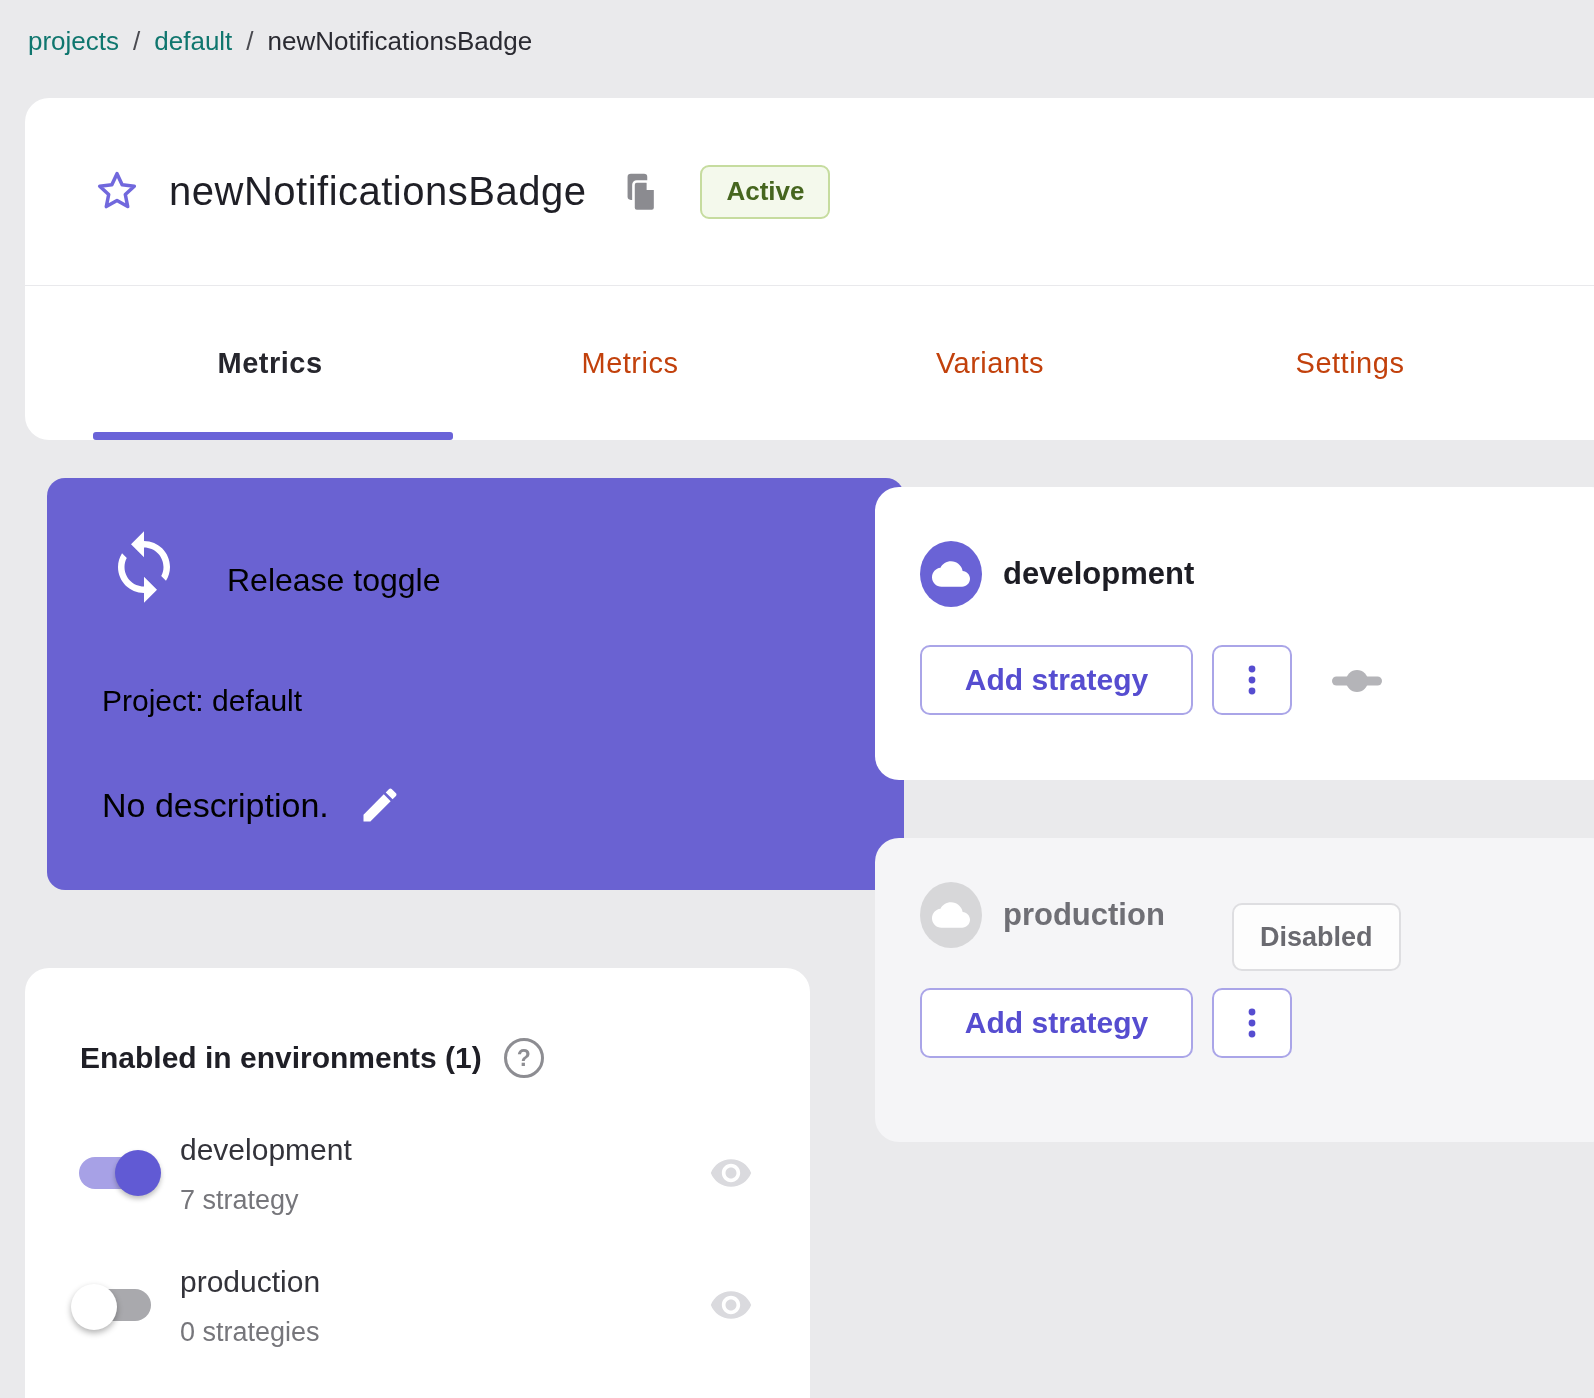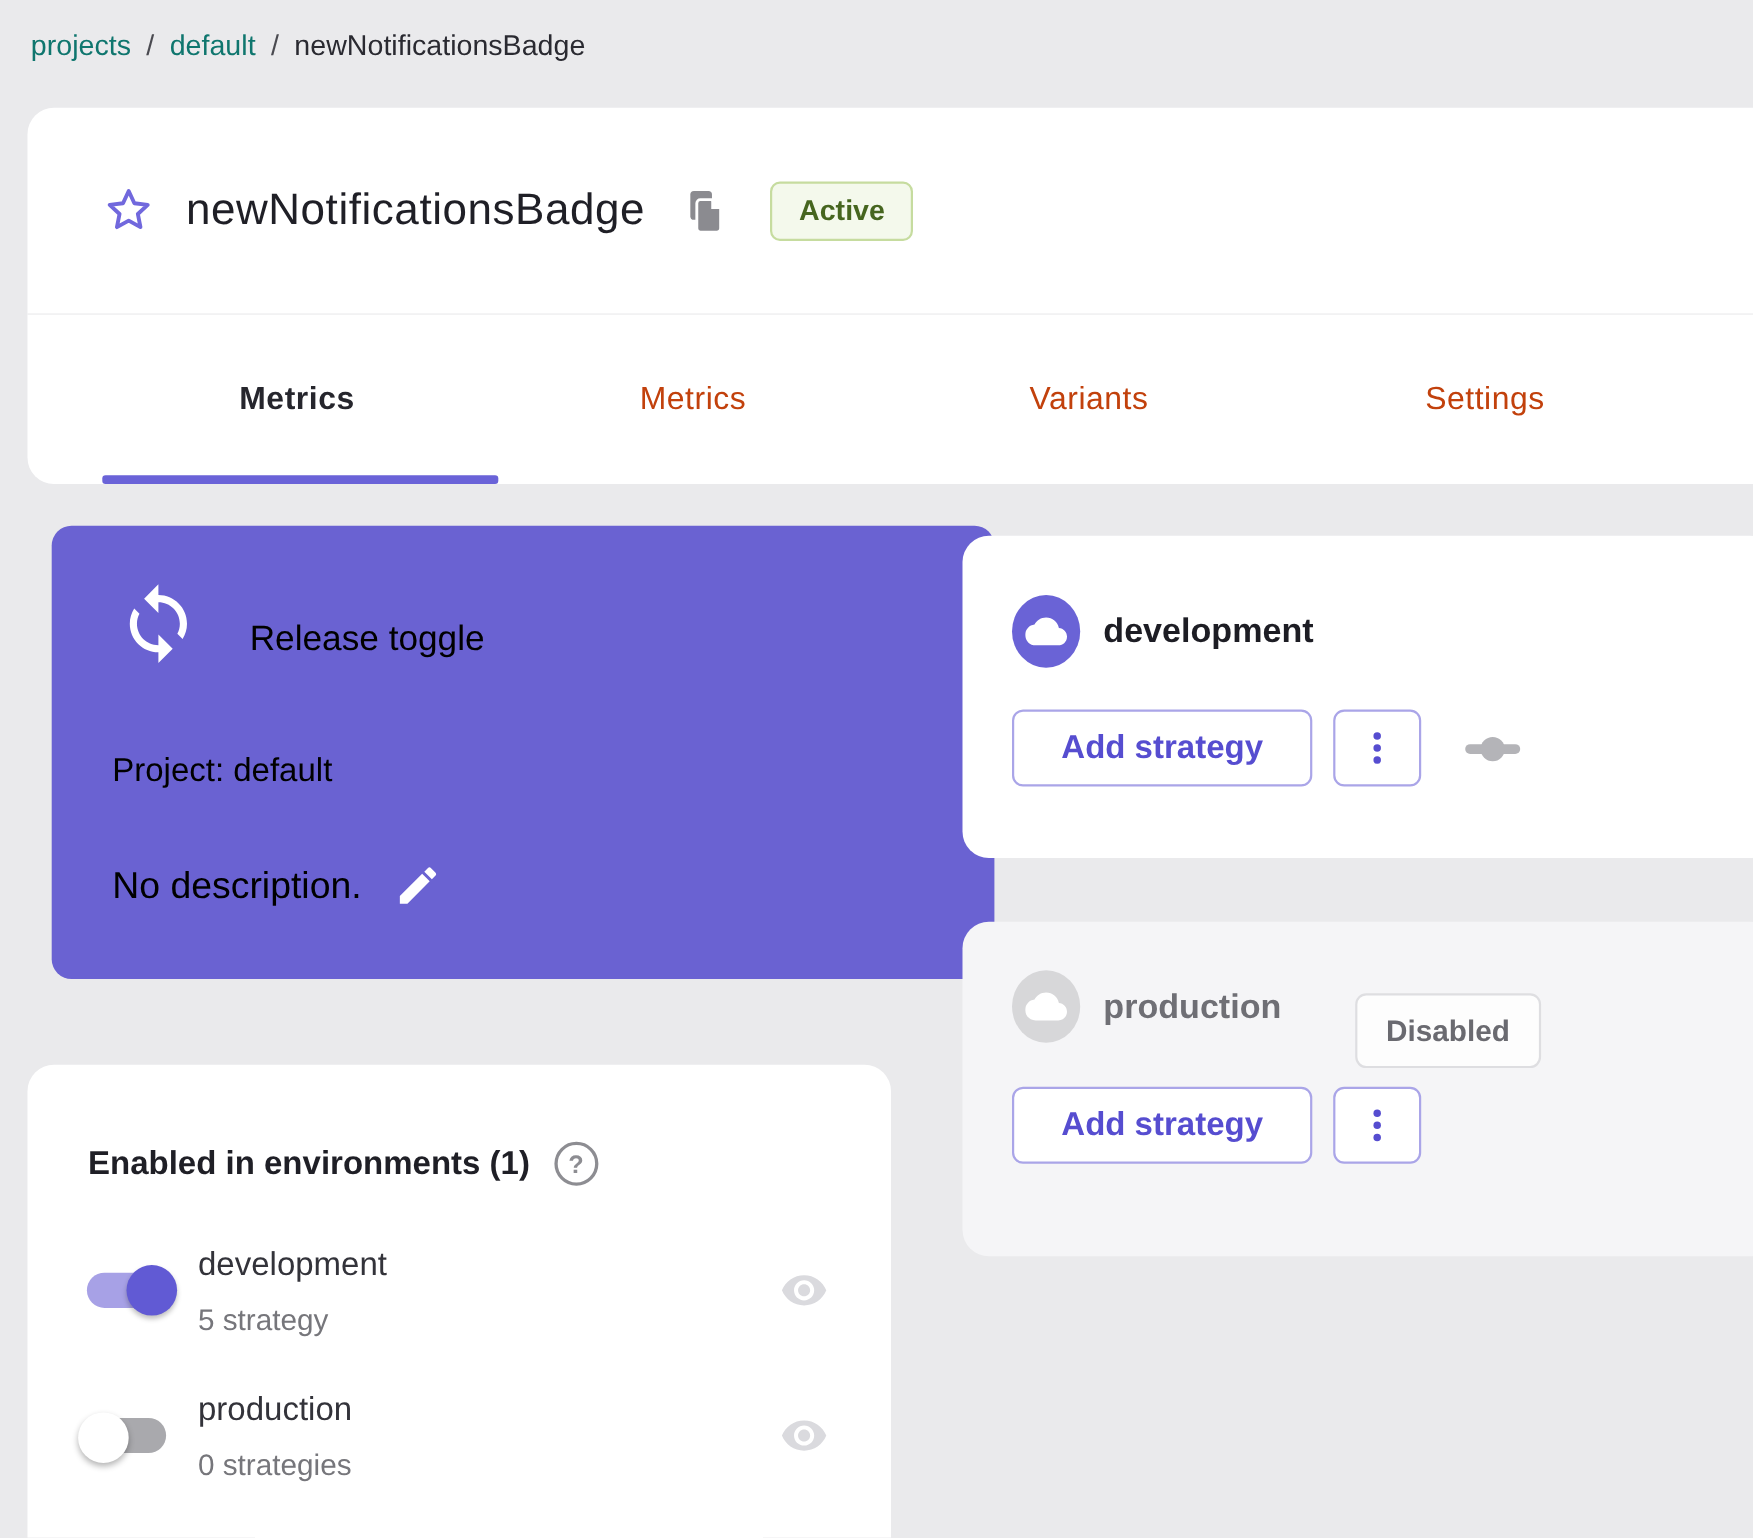--- a/index.html
+++ b/index.html
@@ -199,21 +199,21 @@
     <div class="enabled-heading">
       <span class="enabled-title">Enabled in environments (1)</span>
       <span class="help-icon">?</span>
     </div>
 
     <div class="switch on" style="top:181px;">
       <div class="track"></div>
       <div class="thumb"></div>
     </div>
     <div class="env-row-name" style="top:165px;">development</div>
-    <div class="env-row-detail" style="top:217px;">5 strategy</div>
+    <div class="env-row-detail" style="top:217px;">7 strategy</div>
     <span class="eye-btn" style="top:183px;">
       <svg width="48" height="44" viewBox="0 0 24 24">
         <path d="M12 4.5C7 4.5 2.73 7.61 1 12c1.73 4.39 6 7.5 11 7.5s9.27-3.11 11-7.5c-1.73-4.39-6-7.5-11-7.5zM12 17c-2.76 0-5-2.24-5-5s2.24-5 5-5 5 2.24 5 5-2.24 5-5 5zm0-8c-1.66 0-3 1.34-3 3s1.34 3 3 3 3-1.34 3-3-1.34-3-3-3z" fill="#dadade"></path>
       </svg>
     </span>
 
     <div class="switch off" style="top:313px;">
       <div class="track"></div>
       <div class="thumb"></div>
     </div>

